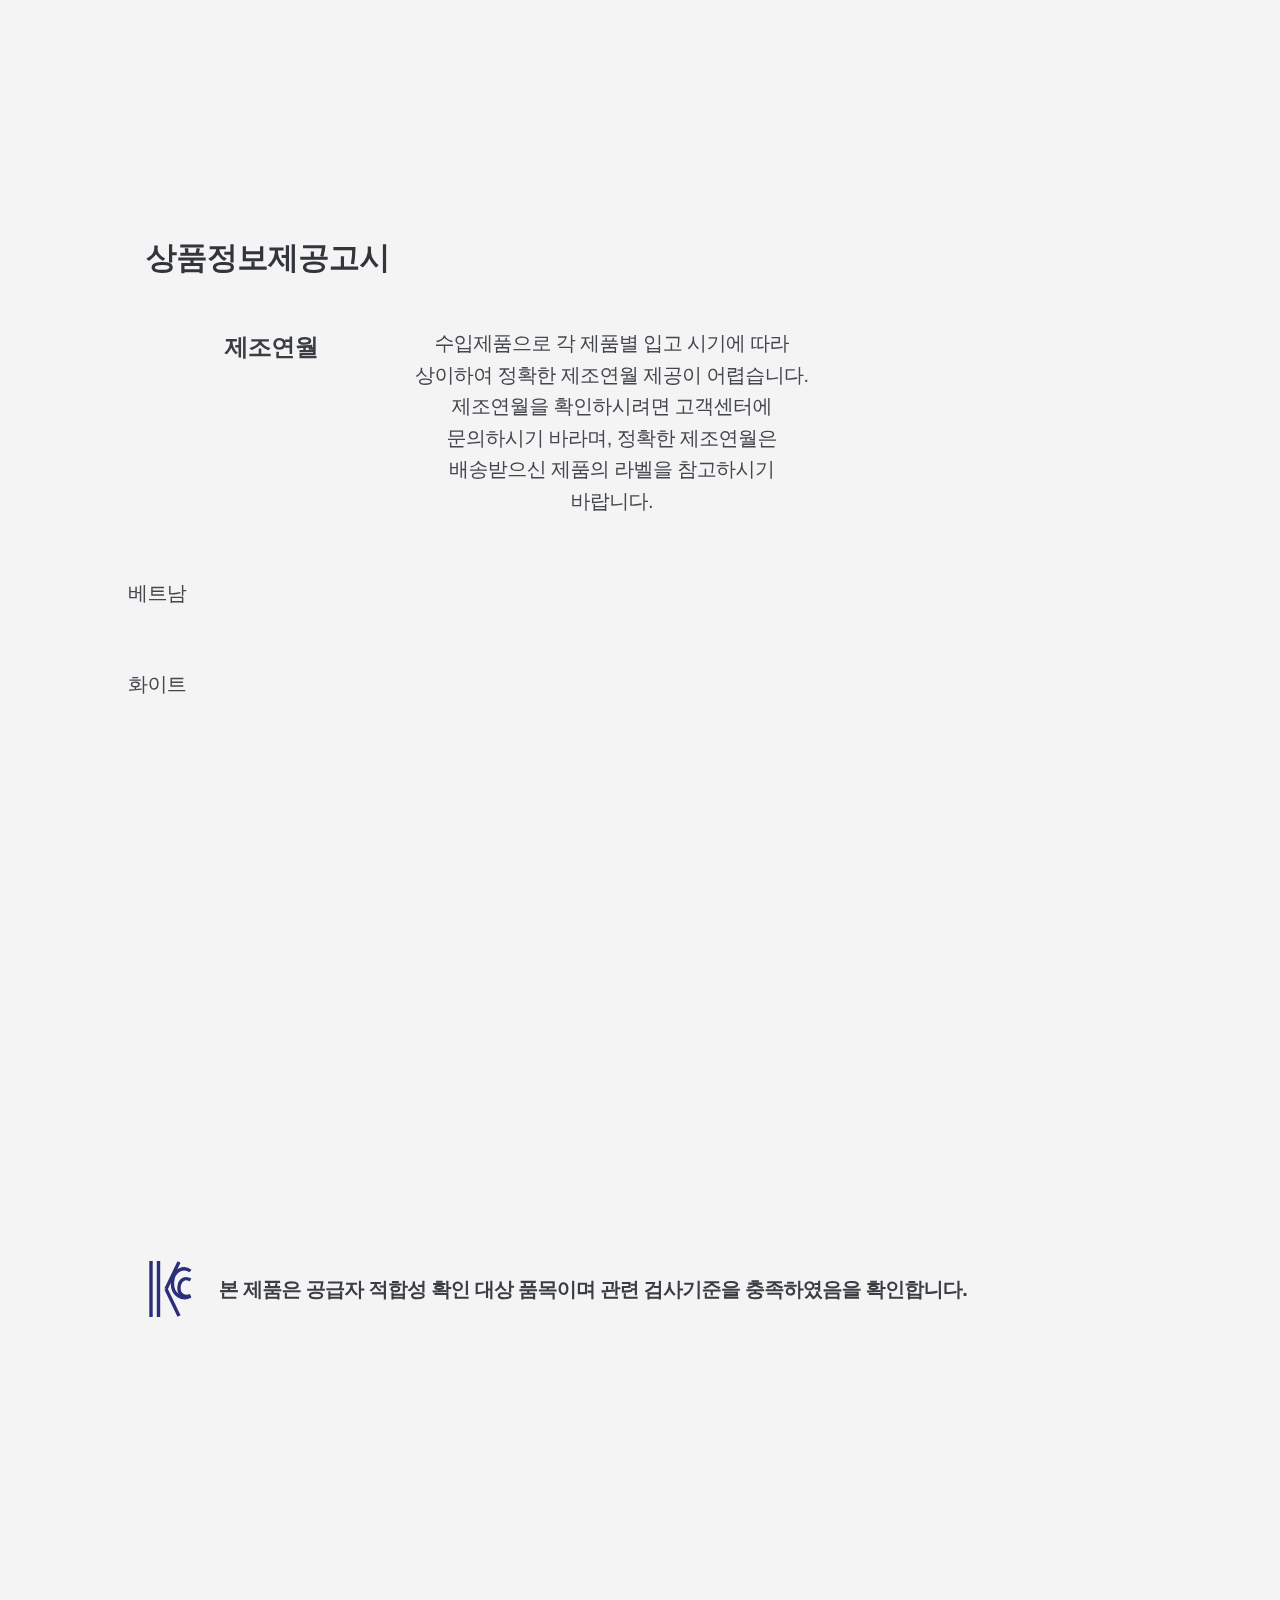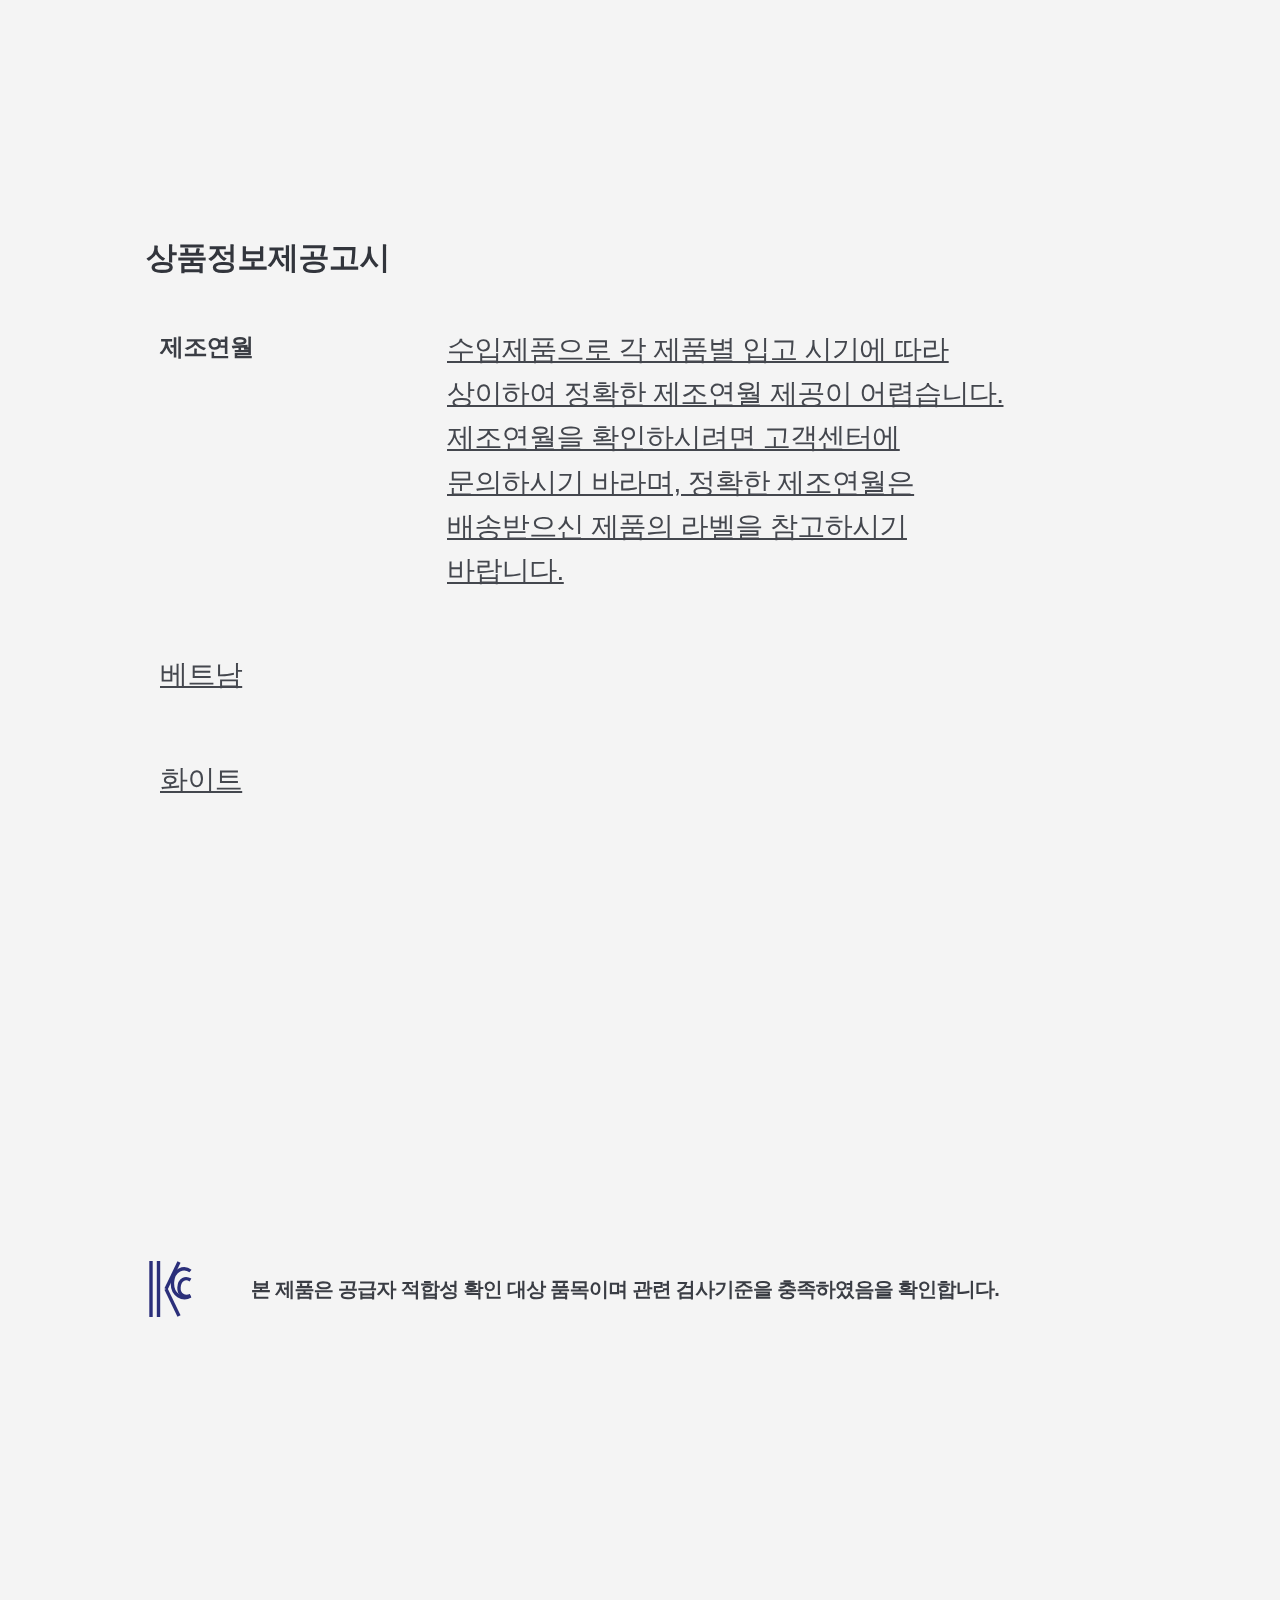--- a/index.html
+++ b/index.html
@@ -24,54 +24,53 @@
     position: absolute;
     left: 146px;
     top: 216px;
     font-size: 31px;
     font-weight: 700;
     letter-spacing: -0.5px;
     color: #32353c;
   }
   .spec-list {
     position: absolute;
-    left: 160px;
+    left: 128px;
     top: 328px;
     width: 1000px;
+    text-align: center;
   }
   .spec-row {
     display: flex;
     align-items: flex-start;
     margin-bottom: 60px;
   }
   .spec-label {
     width: 287px;
     flex: 0 0 287px;
     font-size: 24px;
     font-weight: 700;
     color: #3a3d44;
     line-height: 1.58;
     letter-spacing: -0.6px;
   }
   .spec-value {
-    font-size: 28px;
+    font-size: 20px;
     font-weight: 400;
     color: #44474e;
     line-height: 1.58;
     letter-spacing: -0.6px;
     white-space: pre-line;
-    text-decoration: underline;
   }
   .kc-block {
     position: absolute;
     left: 146px;
     top: 1258px;
     display: flex;
     align-items: center;
-    gap: 32px;
   }
   .kc-mark {
     width: 48px;
     height: 62px;
     flex: 0 0 48px;
     display: block;
   }
   .kc-text {
     margin-left: 25px;
     font-size: 20px;

